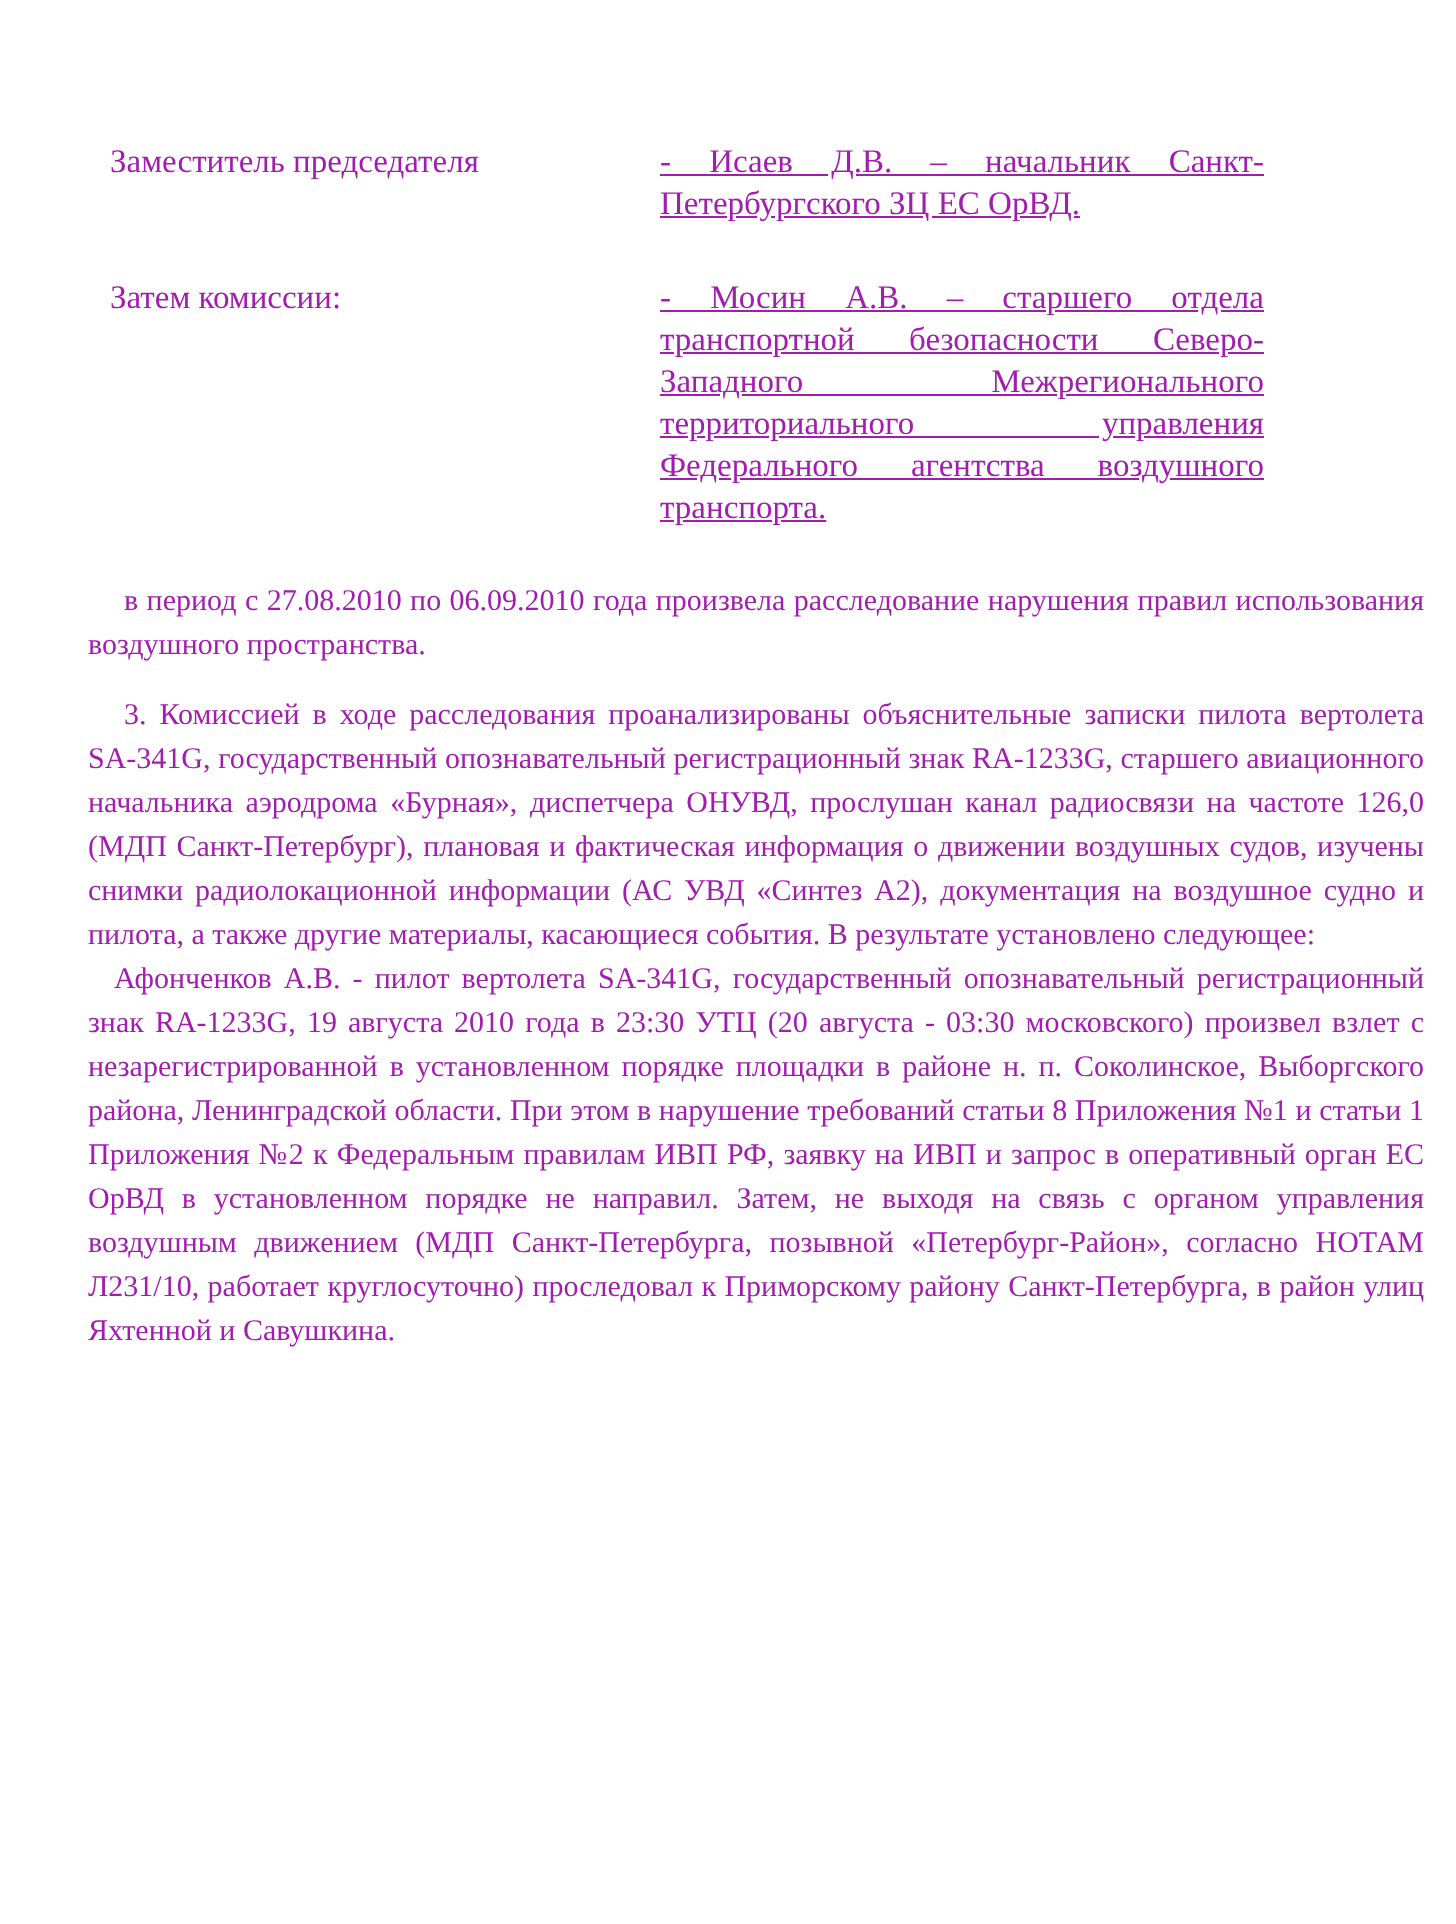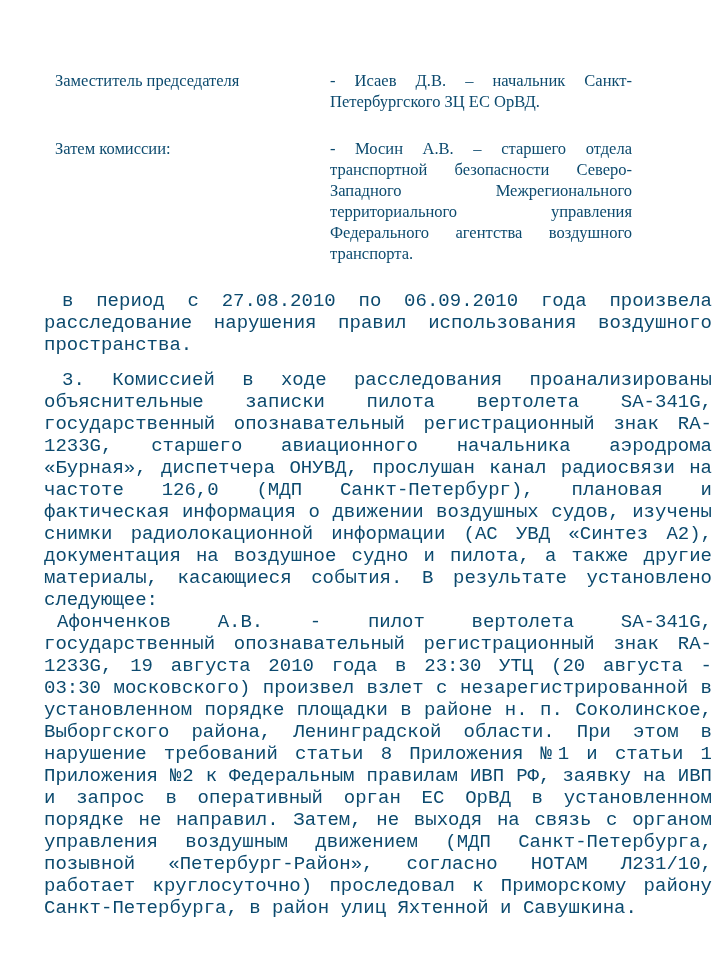--- a/index.html
+++ b/index.html
@@ -8,21 +8,21 @@
     background: #ffffff;
   }
   .page {
     position: relative;
     width: 728px;
     height: 962px;
     box-sizing: border-box;
     background: #ffffff;
     padding: 70px 16px 0 44px;
     font-family: "Liberation Serif", "DejaVu Serif", serif;
-    color: #0c4a6e;
+    color: #a21caf;
     overflow: hidden;
   }
   
   .commission { width: 668px; }
   .commission-row {
     display: flex;
     align-items: flex-start;
     margin-bottom: 26px;
   }
   .commission-label {
@@ -35,31 +35,30 @@
     text-align: left;
   }
   .commission-members {
     flex: none;
     width: 302px;
     font-size: 16.5px;
     line-height: 21px;
     text-align: justify;
     text-justify: inter-word;
   }
-  .member-entry { margin: 0; }
+  .member-entry { margin: 0; text-decoration: underline; }
   
   .body-text { width: 668px; }
   .paragraph {
     margin: 0;
-    font-size: 19px;
+    font-size: 15px;
     line-height: 22px;
     text-align: justify;
     text-justify: inter-word;
     text-indent: 18px;
-    font-family: Liberation Mono, monospace;
   }
   .paragraph.p-first { margin-top: 6px; }
   .paragraph.p-second { margin-top: 13px; }
   .paragraph.p-third { text-indent: 13px; }
 </style>
 </head>
 <body>
 
 <div class="page">
 

